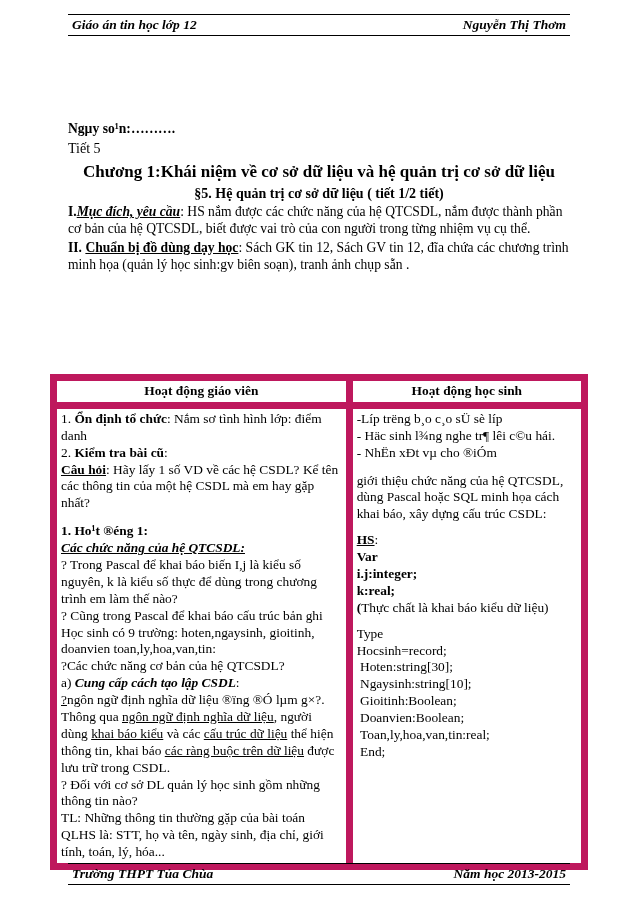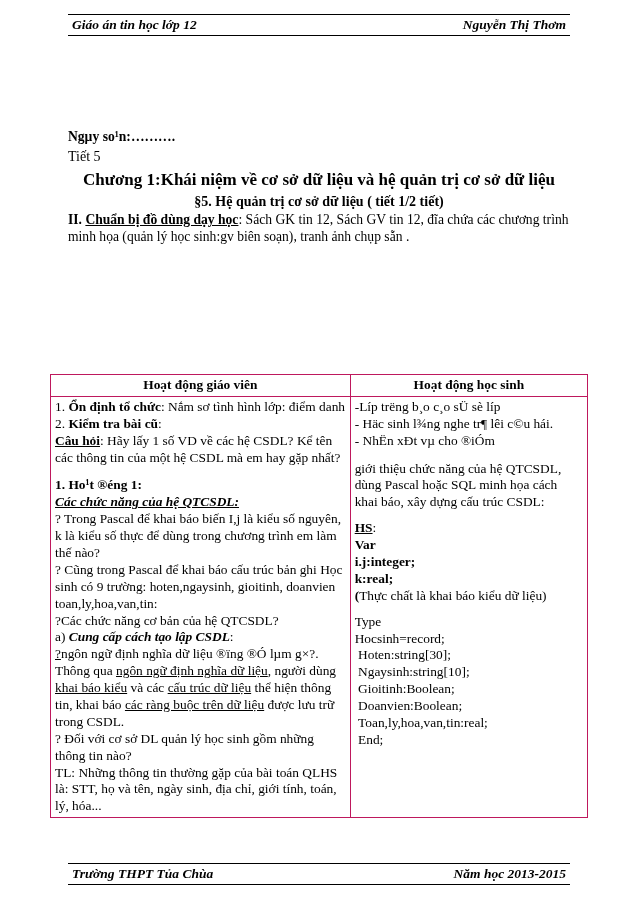--- a/index.html
+++ b/index.html
@@ -83,21 +83,20 @@
     line-height: 1.26;
   }
   .bold { font-weight: bold; }
   .biu { font-weight: bold; font-style: italic; text-decoration: underline; }
   .bu { font-weight: bold; text-decoration: underline; }
 
   .line-date {
     font-weight: bold;
     font-size: 13.6px;
     line-height: 1.35;
-    margin-top: 8px;
   }
   .line-tiet {
     font-size: 14px;
     line-height: 1.4;
     margin-top: 1px;
   }
   .chapter-title {
     text-align: center;
     font-weight: bold;
     font-size: 17px;
@@ -120,21 +119,21 @@
   .tbl {
     position: absolute;
     top: 374px;
     left: 50px;
     width: 538px;
     border-collapse: collapse;
     table-layout: fixed;
     font-size: 13.4px;
   }
   .tbl td, .tbl th {
-    border: 1px solid #be185d;
+    border: 7px solid #be185d;
     vertical-align: top;
     padding: 2px 4px 2px 4px;
     line-height: 1.26;
   }
   .tbl th {
     text-align: center;
     font-weight: bold;
     font-size: 13.4px;
     padding: 2px 4px;
   }
@@ -153,20 +152,23 @@
     <span class="hleft">Giáo án tin học lớp 12</span>
     <span class="hright">Nguyễn Thị Thơm</span>
   </div>
 
   <div class="content">
     <div class="line-date">Ngµy so¹n:……….</div>
     <div class="line-tiet">Tiết 5</div>
     <div class="chapter-title">Chương 1:Khái niệm về cơ sở dữ liệu và hệ quản trị cơ sở dữ liệu</div>
     <div class="section-title">§5. Hệ quản trị cơ sở dữ liệu ( tiết 1/2 tiết)</div>
 
+    <div class="para">
+      <span class="bold">I.</span><span class="biu">Mục đích, yêu cầu</span><span>: HS nắm được các chức năng của hệ QTCSDL, nắm được thành phần cơ bản của hệ QTCSDL, biết được vai trò của con người trong từng nhiệm vụ cụ thể.</span>
+    </div>
 
     <div class="para">
       <span class="bold">II. </span><span class="bu">Chuẩn bị đồ dùng dạy học</span><span>: Sách GK tin 12, Sách GV tin 12, đĩa chứa các chương trình minh họa (quản lý học sinh:gv biên soạn), tranh ảnh chụp sẵn .</span>
     </div>
 
   </div>
 
   <table class="tbl">
     <thead>
       <tr>

